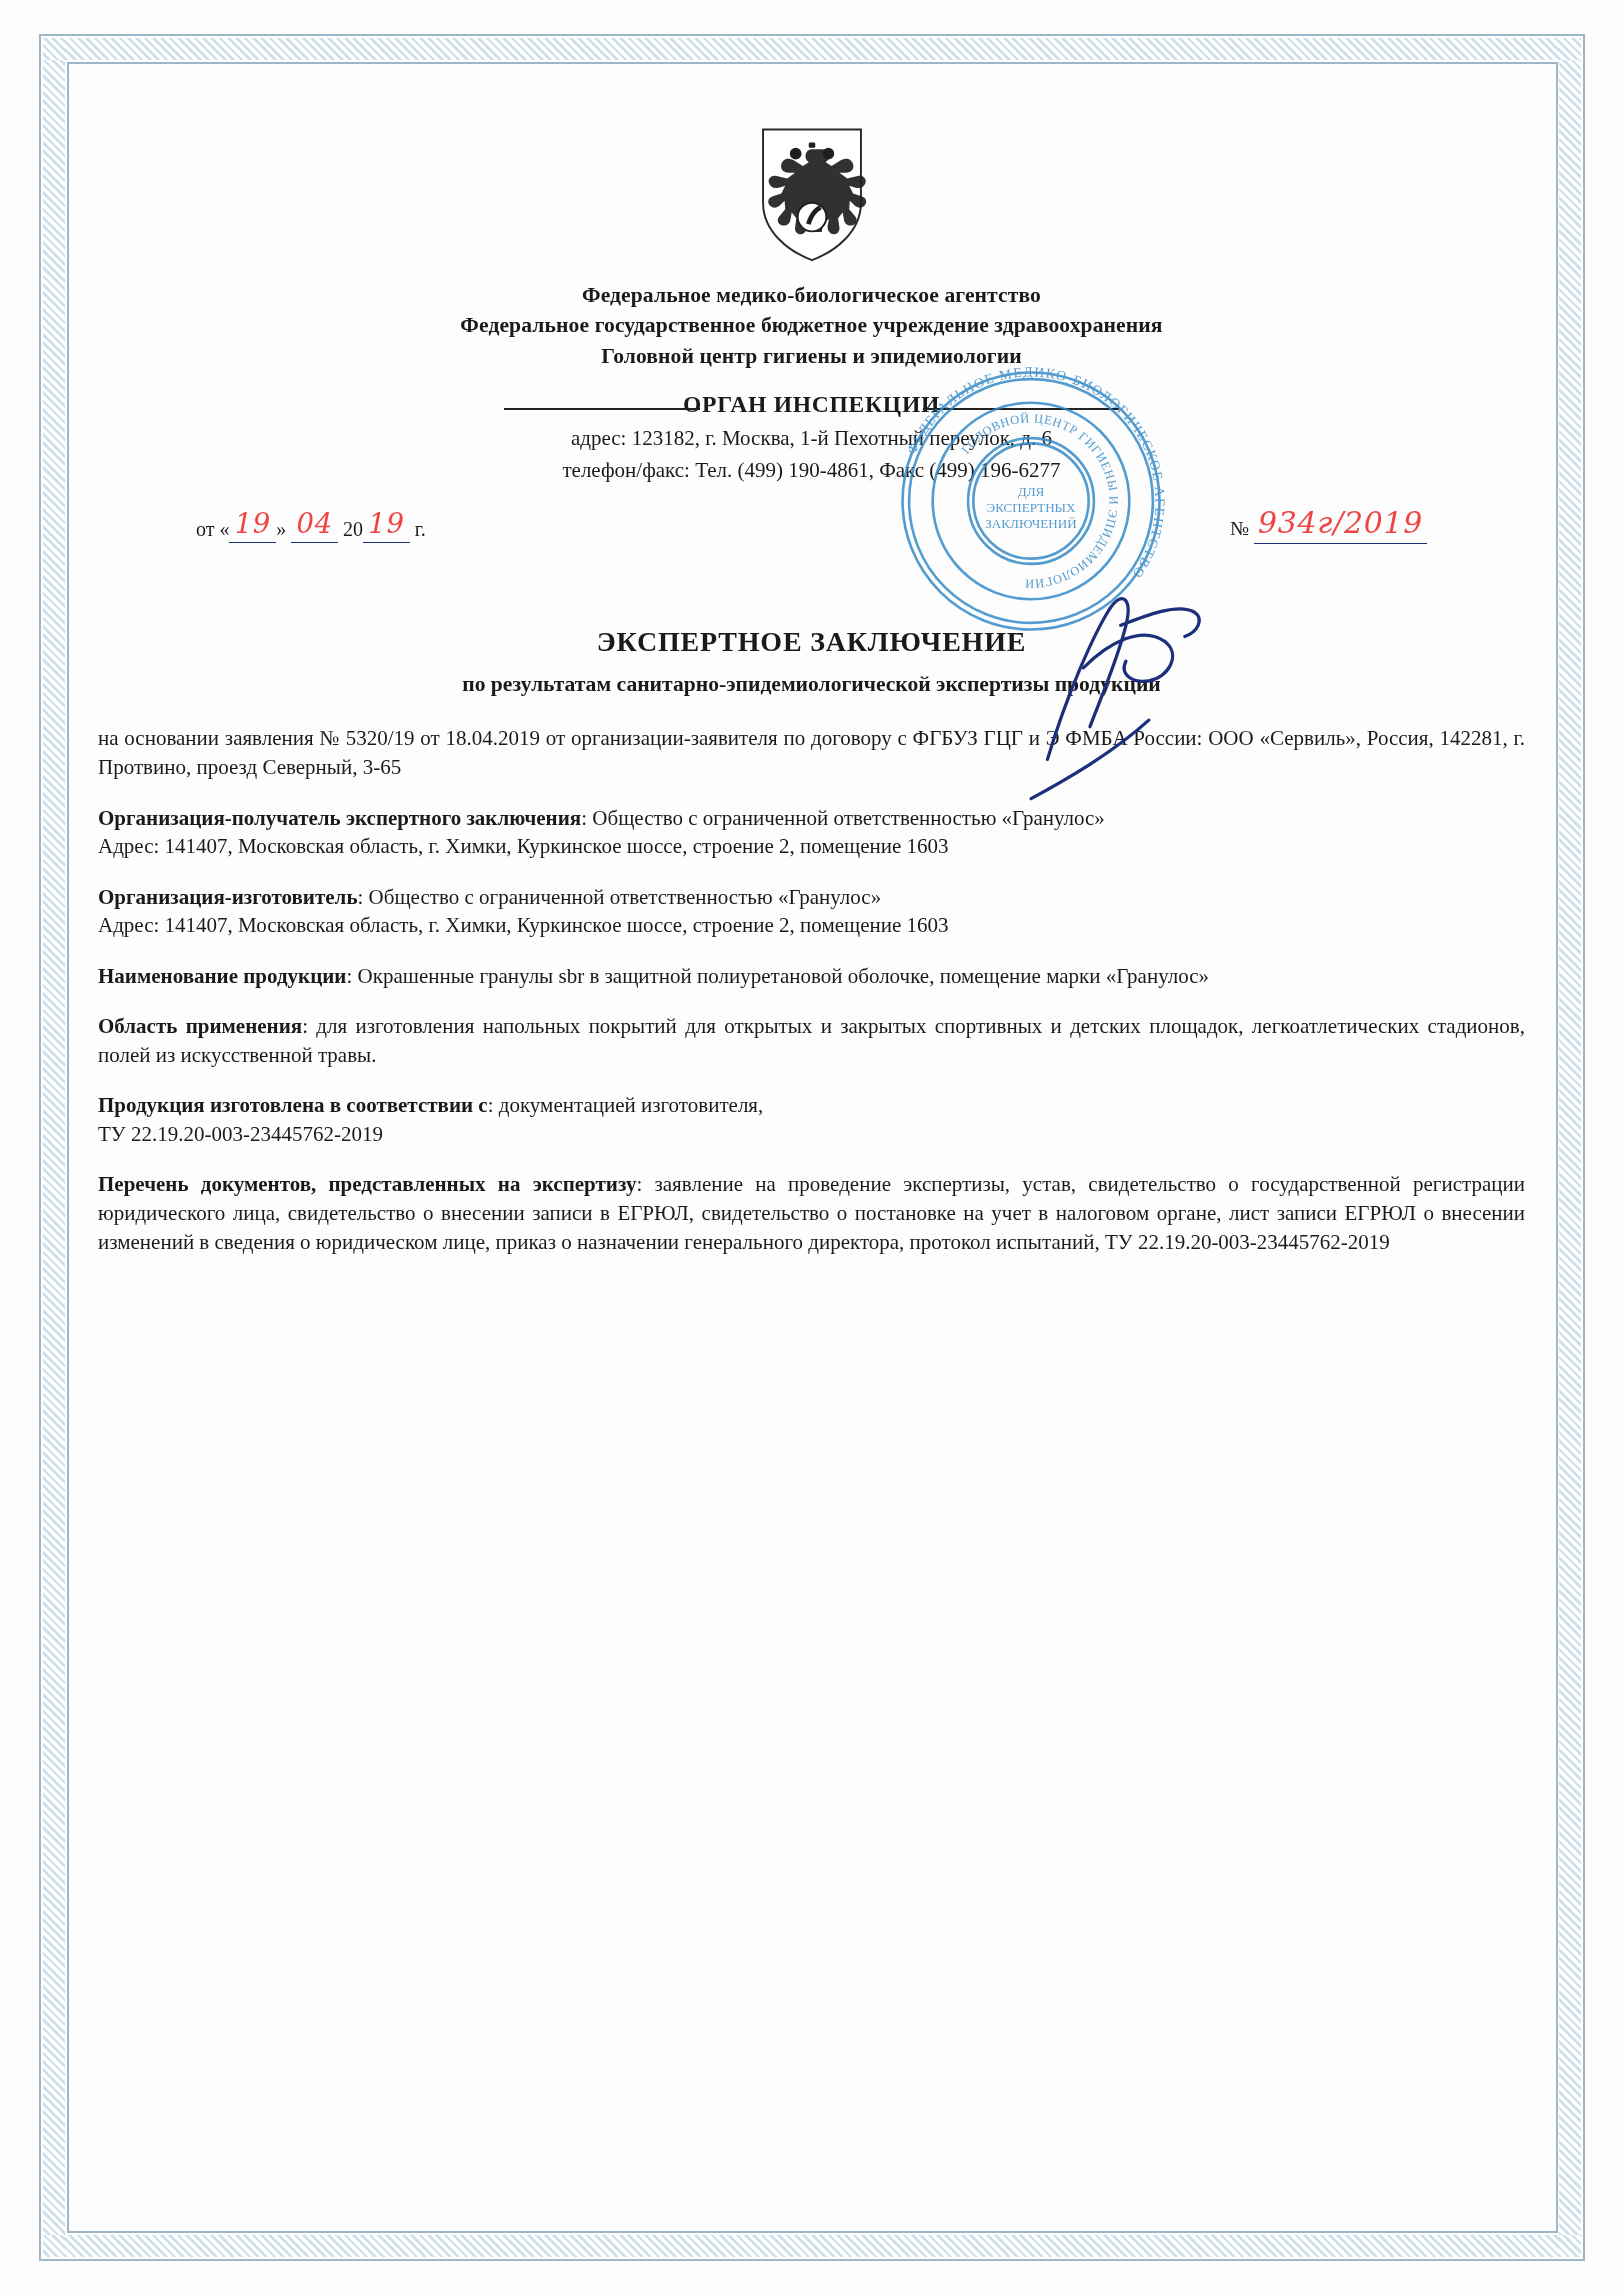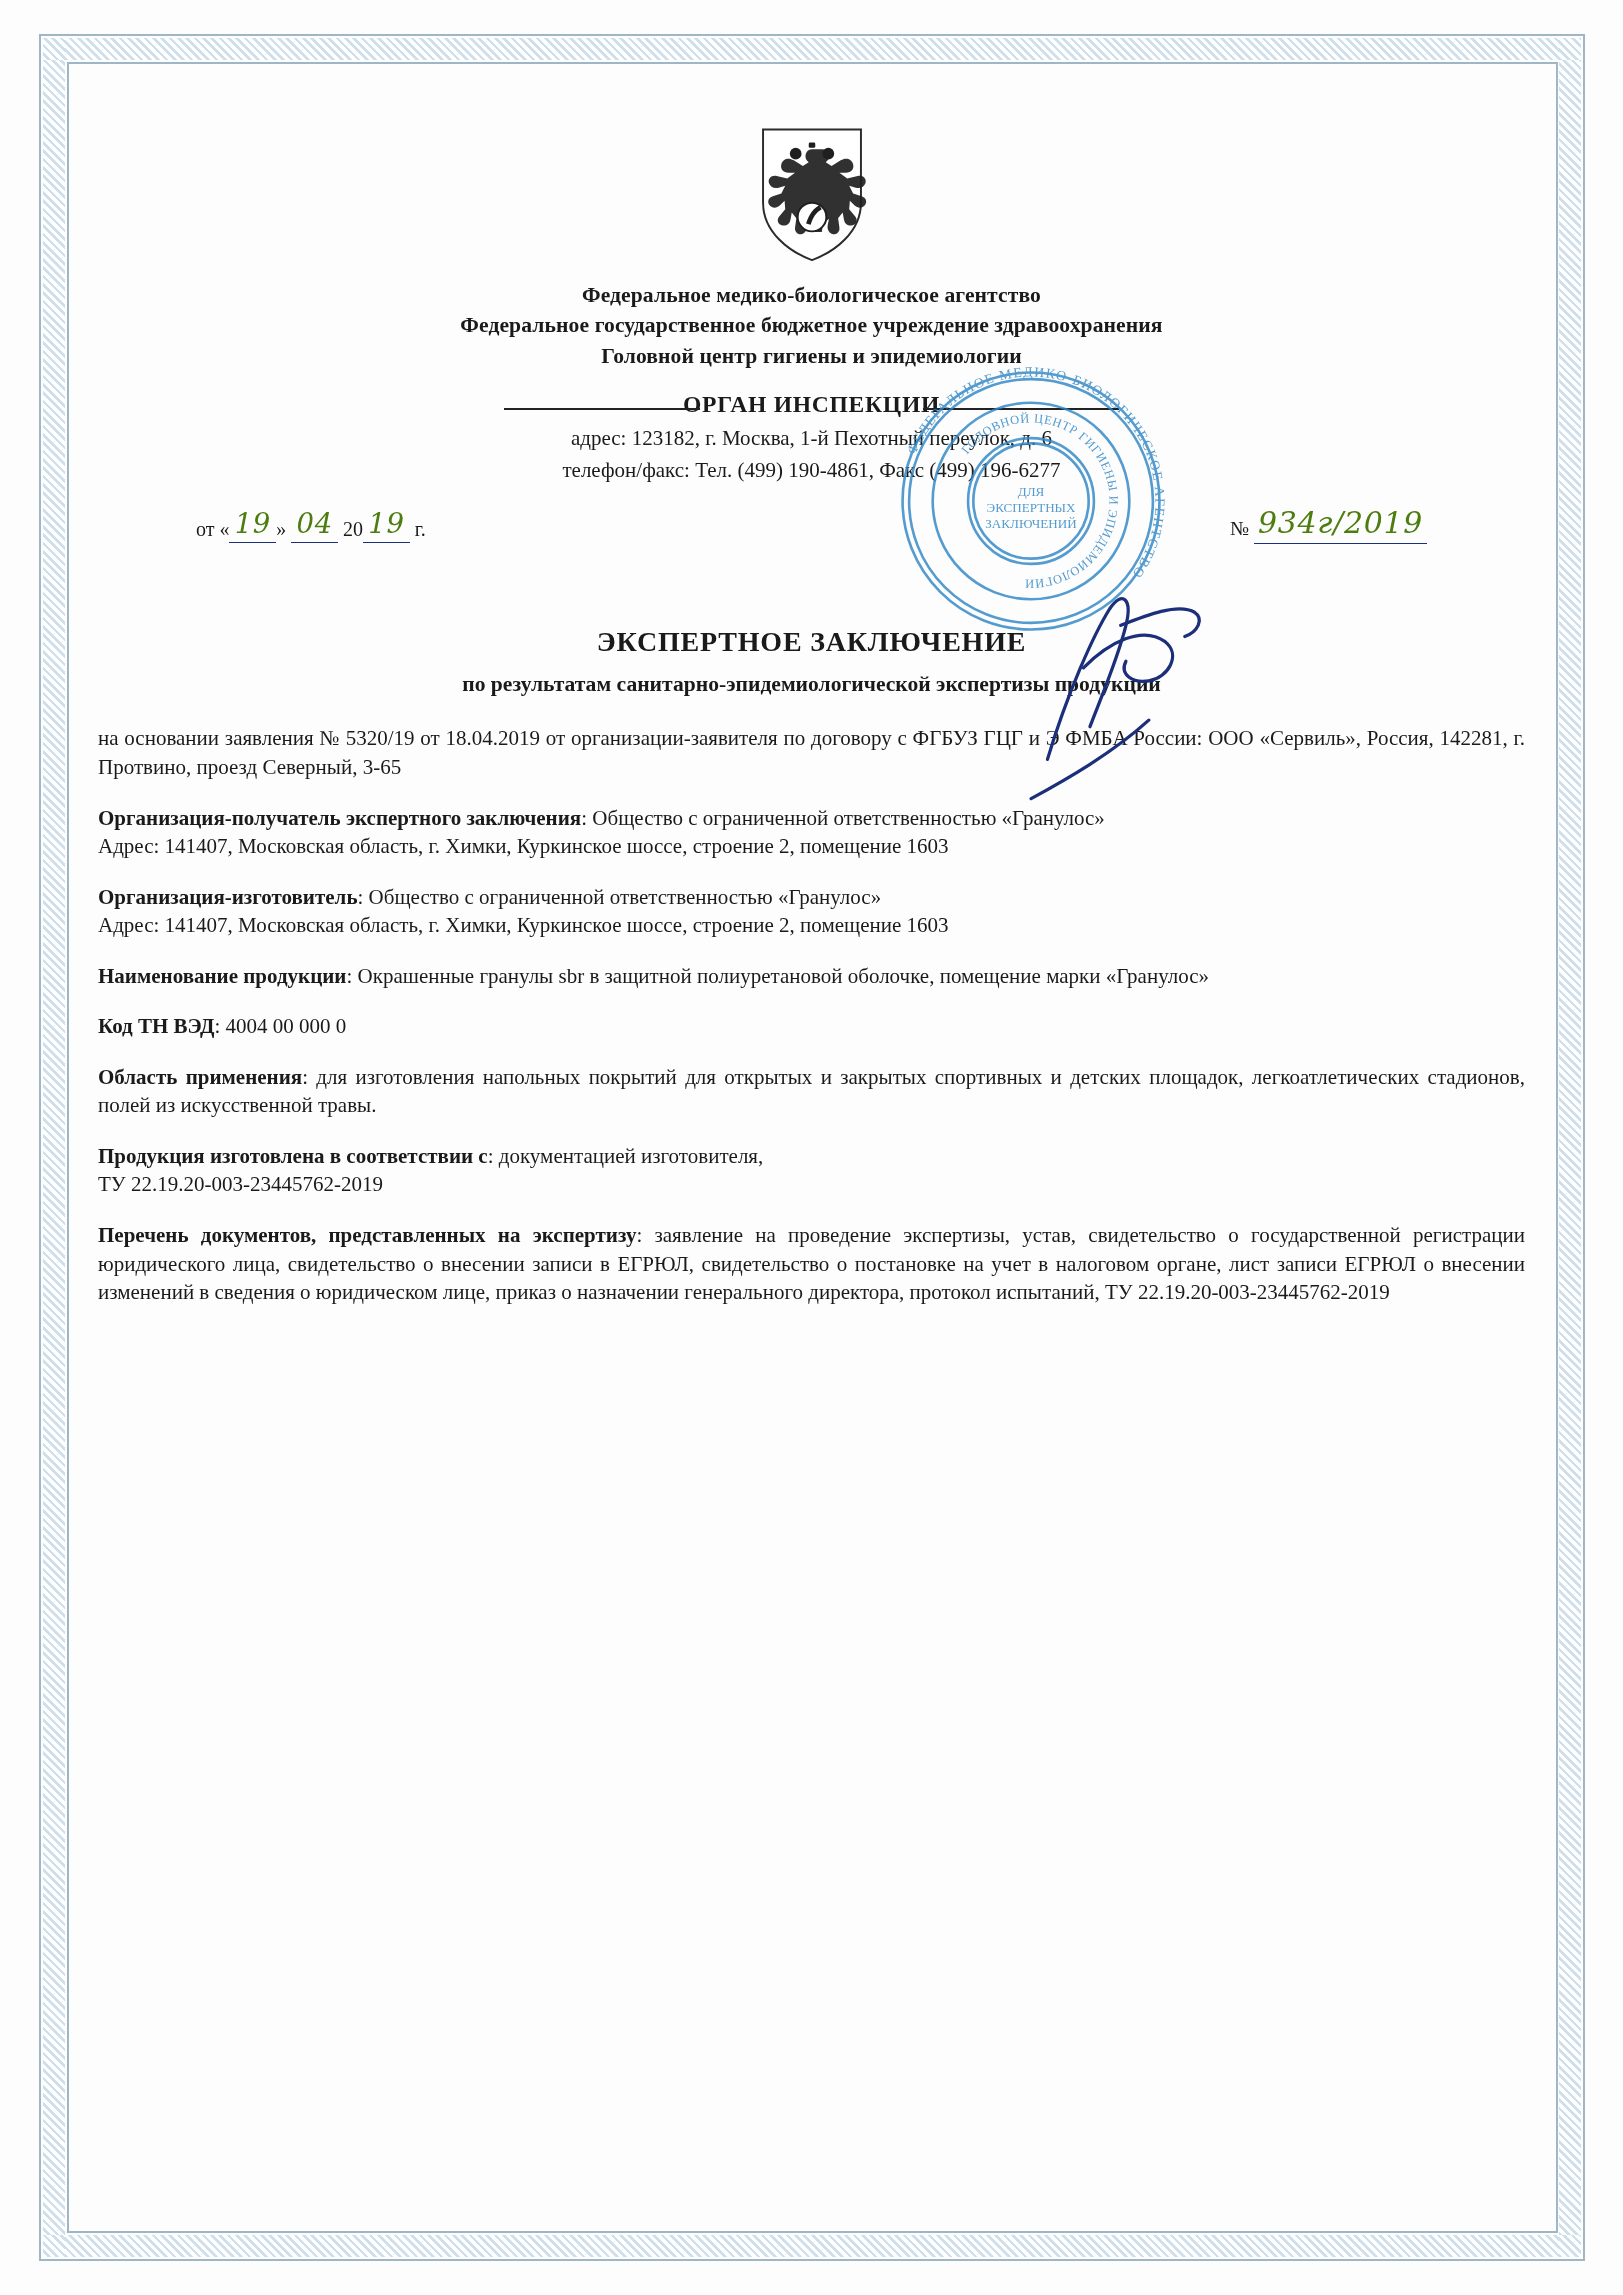--- a/index.html
+++ b/index.html
@@ -176,21 +176,21 @@
   .date-left {
     position: absolute;
     left: 98px;
     top: 17px;
     font-size: 20px;
     white-space: nowrap;
   }
   .hand {
     font-family: "DejaVu Serif", serif;
     font-style: italic;
-    color: #4d7c0f;
+    color: #ef4444;
     font-size: 27.5px;
     letter-spacing: 0.7px;
     position: relative;
     top: -2.6px;
   }
   .ul {
     display: inline-block;
     border-bottom: 1.3px solid #1b2f7a;
     min-width: 39px;
     text-align: center;
@@ -312,23 +312,20 @@
 
       <div class="para">
         <b>Организация-изготовитель</b><span>: </span><span>Общество с ограниченной ответственностью «Гранулос»</span>
         <div class="nojust">Адрес: 141407, Московская область, г. Химки, Куркинское шоссе, строение 2, помещение 1603</div>
       </div>
 
       <div class="para nojust">
         <b>Наименование продукции</b><span>: </span><span>Окрашенные гранулы sbr в защитной полиуретановой оболочке, помещение марки «Гранулос»</span>
       </div>
 
-      <div class="para nojust">
-        <b>Код ТН ВЭД</b><span>: </span><span>4004 00 000 0</span>
-      </div>
 
       <div class="para">
         <b>Область  применения</b><span>: </span><span>для изготовления напольных покрытий для открытых и закрытых спортивных и детских площадок, легкоатлетических стадионов, полей из искусственной травы.</span>
       </div>
 
       <div class="para nojust">
         <b>Продукция изготовлена в соответствии с</b><span>: </span><span>документацией изготовителя,</span>
         <div class="nojust">ТУ 22.19.20-003-23445762-2019</div>
       </div>
 

